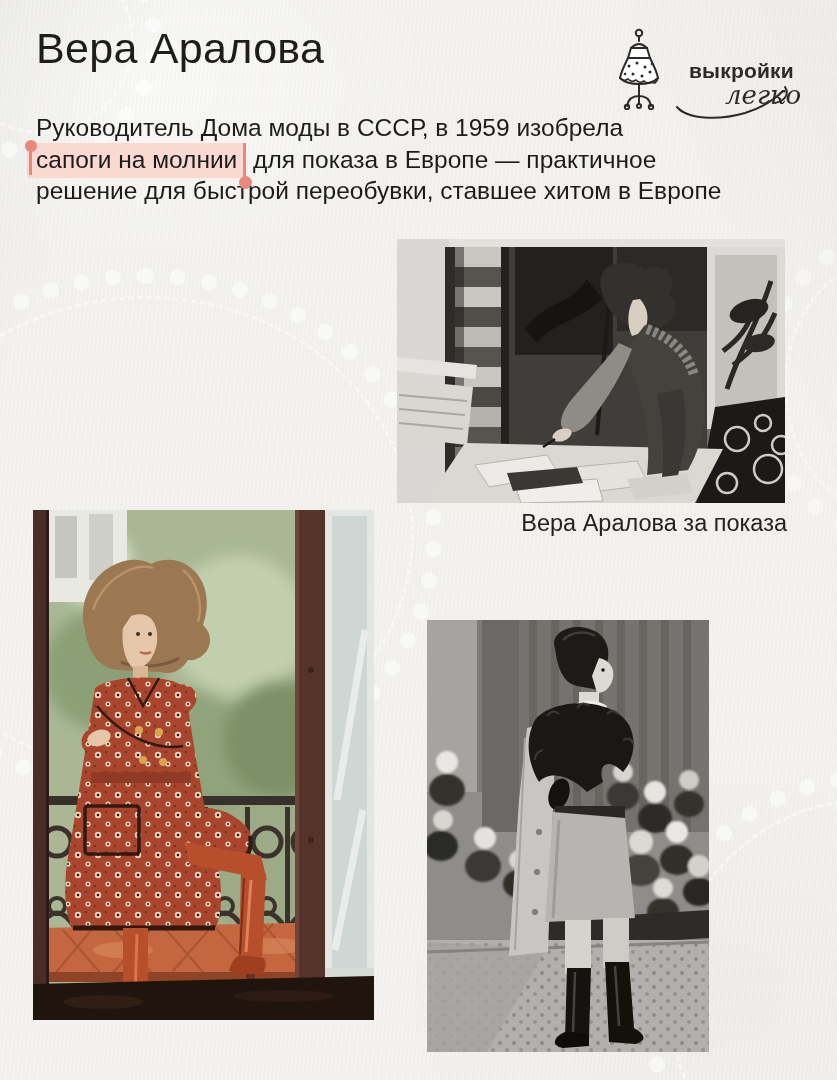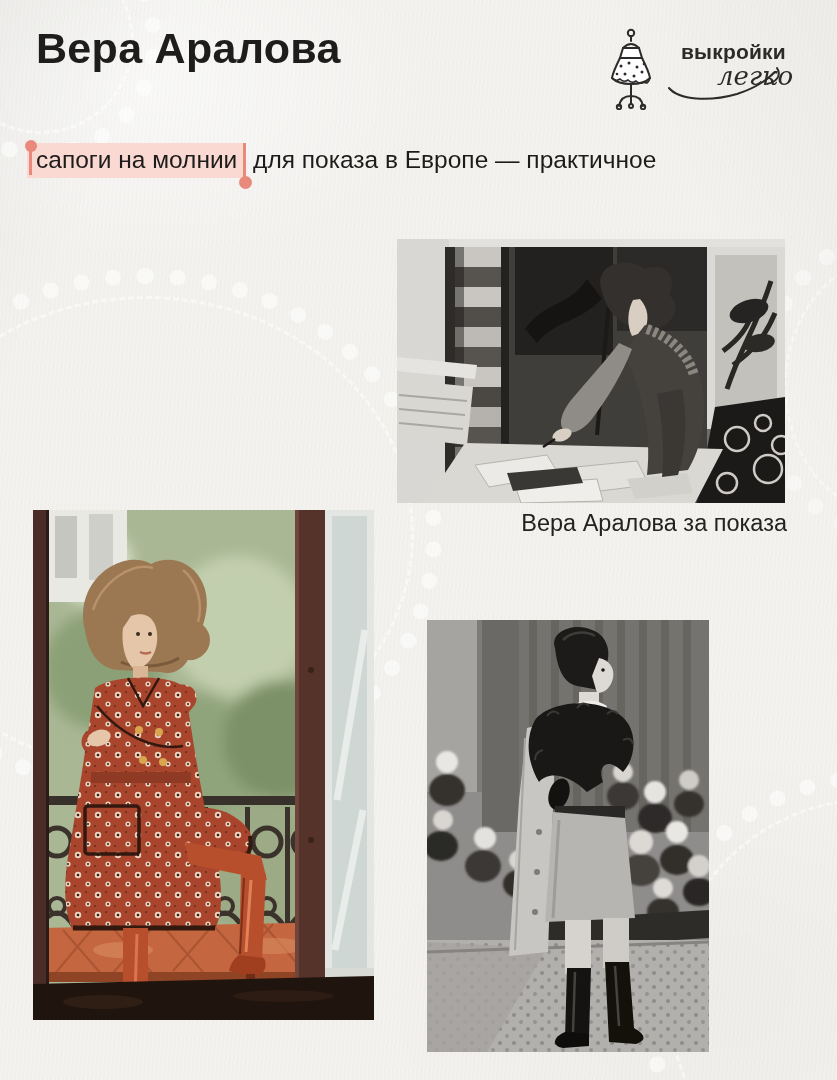--- a/index.html
+++ b/index.html
@@ -22,24 +22,24 @@
   
   .doily{position:absolute;border-radius:50%;border:16px dotted rgba(255,255,255,0.95);opacity:.6;pointer-events:none;}
   .doily::before{content:"";position:absolute;inset:12px;border-radius:50%;border:3px dashed rgba(255,255,255,0.85);}
   .doily.d1{left:-150px;top:268px;width:560px;height:500px;}
   .doily.d2{left:640px;top:770px;width:430px;height:430px;}
   .doily.d3{left:-80px;top:-80px;width:210px;height:210px;}
   .doily.d4{left:756px;top:230px;width:230px;height:280px;opacity:.45;}
 
   .title{
     position:absolute;left:36px;top:24px;margin:0;
-    font-size:43px;font-weight:700;letter-spacing:.3px;color:#1e1d1c;
+    font-size:43px;font-weight:400;letter-spacing:.3px;color:#1e1d1c;
   }
 
-  .logo{position:absolute;right:38px;top:28px;display:flex;gap:23px;align-items:flex-start;}
+  .logo{position:absolute;right:30px;top:28px;display:flex;gap:23px;align-items:flex-end;}
   .logo-text{position:relative;margin-top:12px;width:118px;}
   .logo-line1{display:block;font-weight:700;font-size:21px;letter-spacing:.2px;color:#2d2b29;}
   .logo-line2{display:block;font-family:"DejaVu Serif",serif;font-style:italic;font-size:26px;color:#2d2b29;margin:-3px 0 0 36px;}
   .logo-swash{position:absolute;left:-16px;top:26px;}
 
   .intro{position:absolute;left:36px;top:112px;margin:0;font-size:24.5px;line-height:31.6px;font-weight:500;color:#1d1c1b;white-space:nowrap;}
   .hl{position:relative;background:#f9d9d2;padding:3px 6px 5px 9px;margin-left:-9px;border-right:3px solid #e8897b;}
   .handle-start{position:absolute;left:2px;top:8px;width:3px;height:24px;background:#e8897b;}
   .handle-start::before{content:"";position:absolute;top:-11px;left:-4.5px;width:12px;height:12px;border-radius:50%;background:#e8897b;}
   .handle-end{position:absolute;right:-9px;bottom:-11px;width:13px;height:13px;border-radius:50%;background:#e8897b;}
@@ -94,22 +94,23 @@
       <span class="logo-line1">выкройки</span>
       <span class="logo-line2">легко</span>
       <svg class="logo-swash" width="120" height="36" viewBox="0 0 120 36">
         <path d="M112,2 c5,8 -1,14 -10,16" fill="none" stroke="#2d2b29" stroke-width="2" stroke-linecap="round"></path>
         <path d="M4,22 c10,12 40,14 68,6 c16,-5 28,-12 38,-22" fill="none" stroke="#2d2b29" stroke-width="2" stroke-linecap="round"></path>
       </svg>
     </div>
   </div>
 
   <p class="intro">
-    <br>
+    <span>Руководитель Дома моды в СССР, в 1959 изобрела</span><br>
     <span class="hl"><span class="handle-start"></span><span>сапоги на молнии</span><span class="handle-end"></span></span><span> для показа в Европе — практичное</span><br>
+    <span>решение для быстрой переобувки, ставшее хитом в Европе</span>
   </p>
 
   <figure class="photo-working">
     <svg viewBox="0 0 388 264" preserveAspectRatio="none">
       <rect width="388" height="264" fill="#6f6d6a"></rect>
       <rect width="388" height="10" fill="#e3e1dd"></rect>
       <rect x="0" y="0" width="52" height="264" fill="#d9d7d3"></rect>
       <rect x="48" y="8" width="10" height="256" fill="#2e2c29"></rect>
 
       <g>

